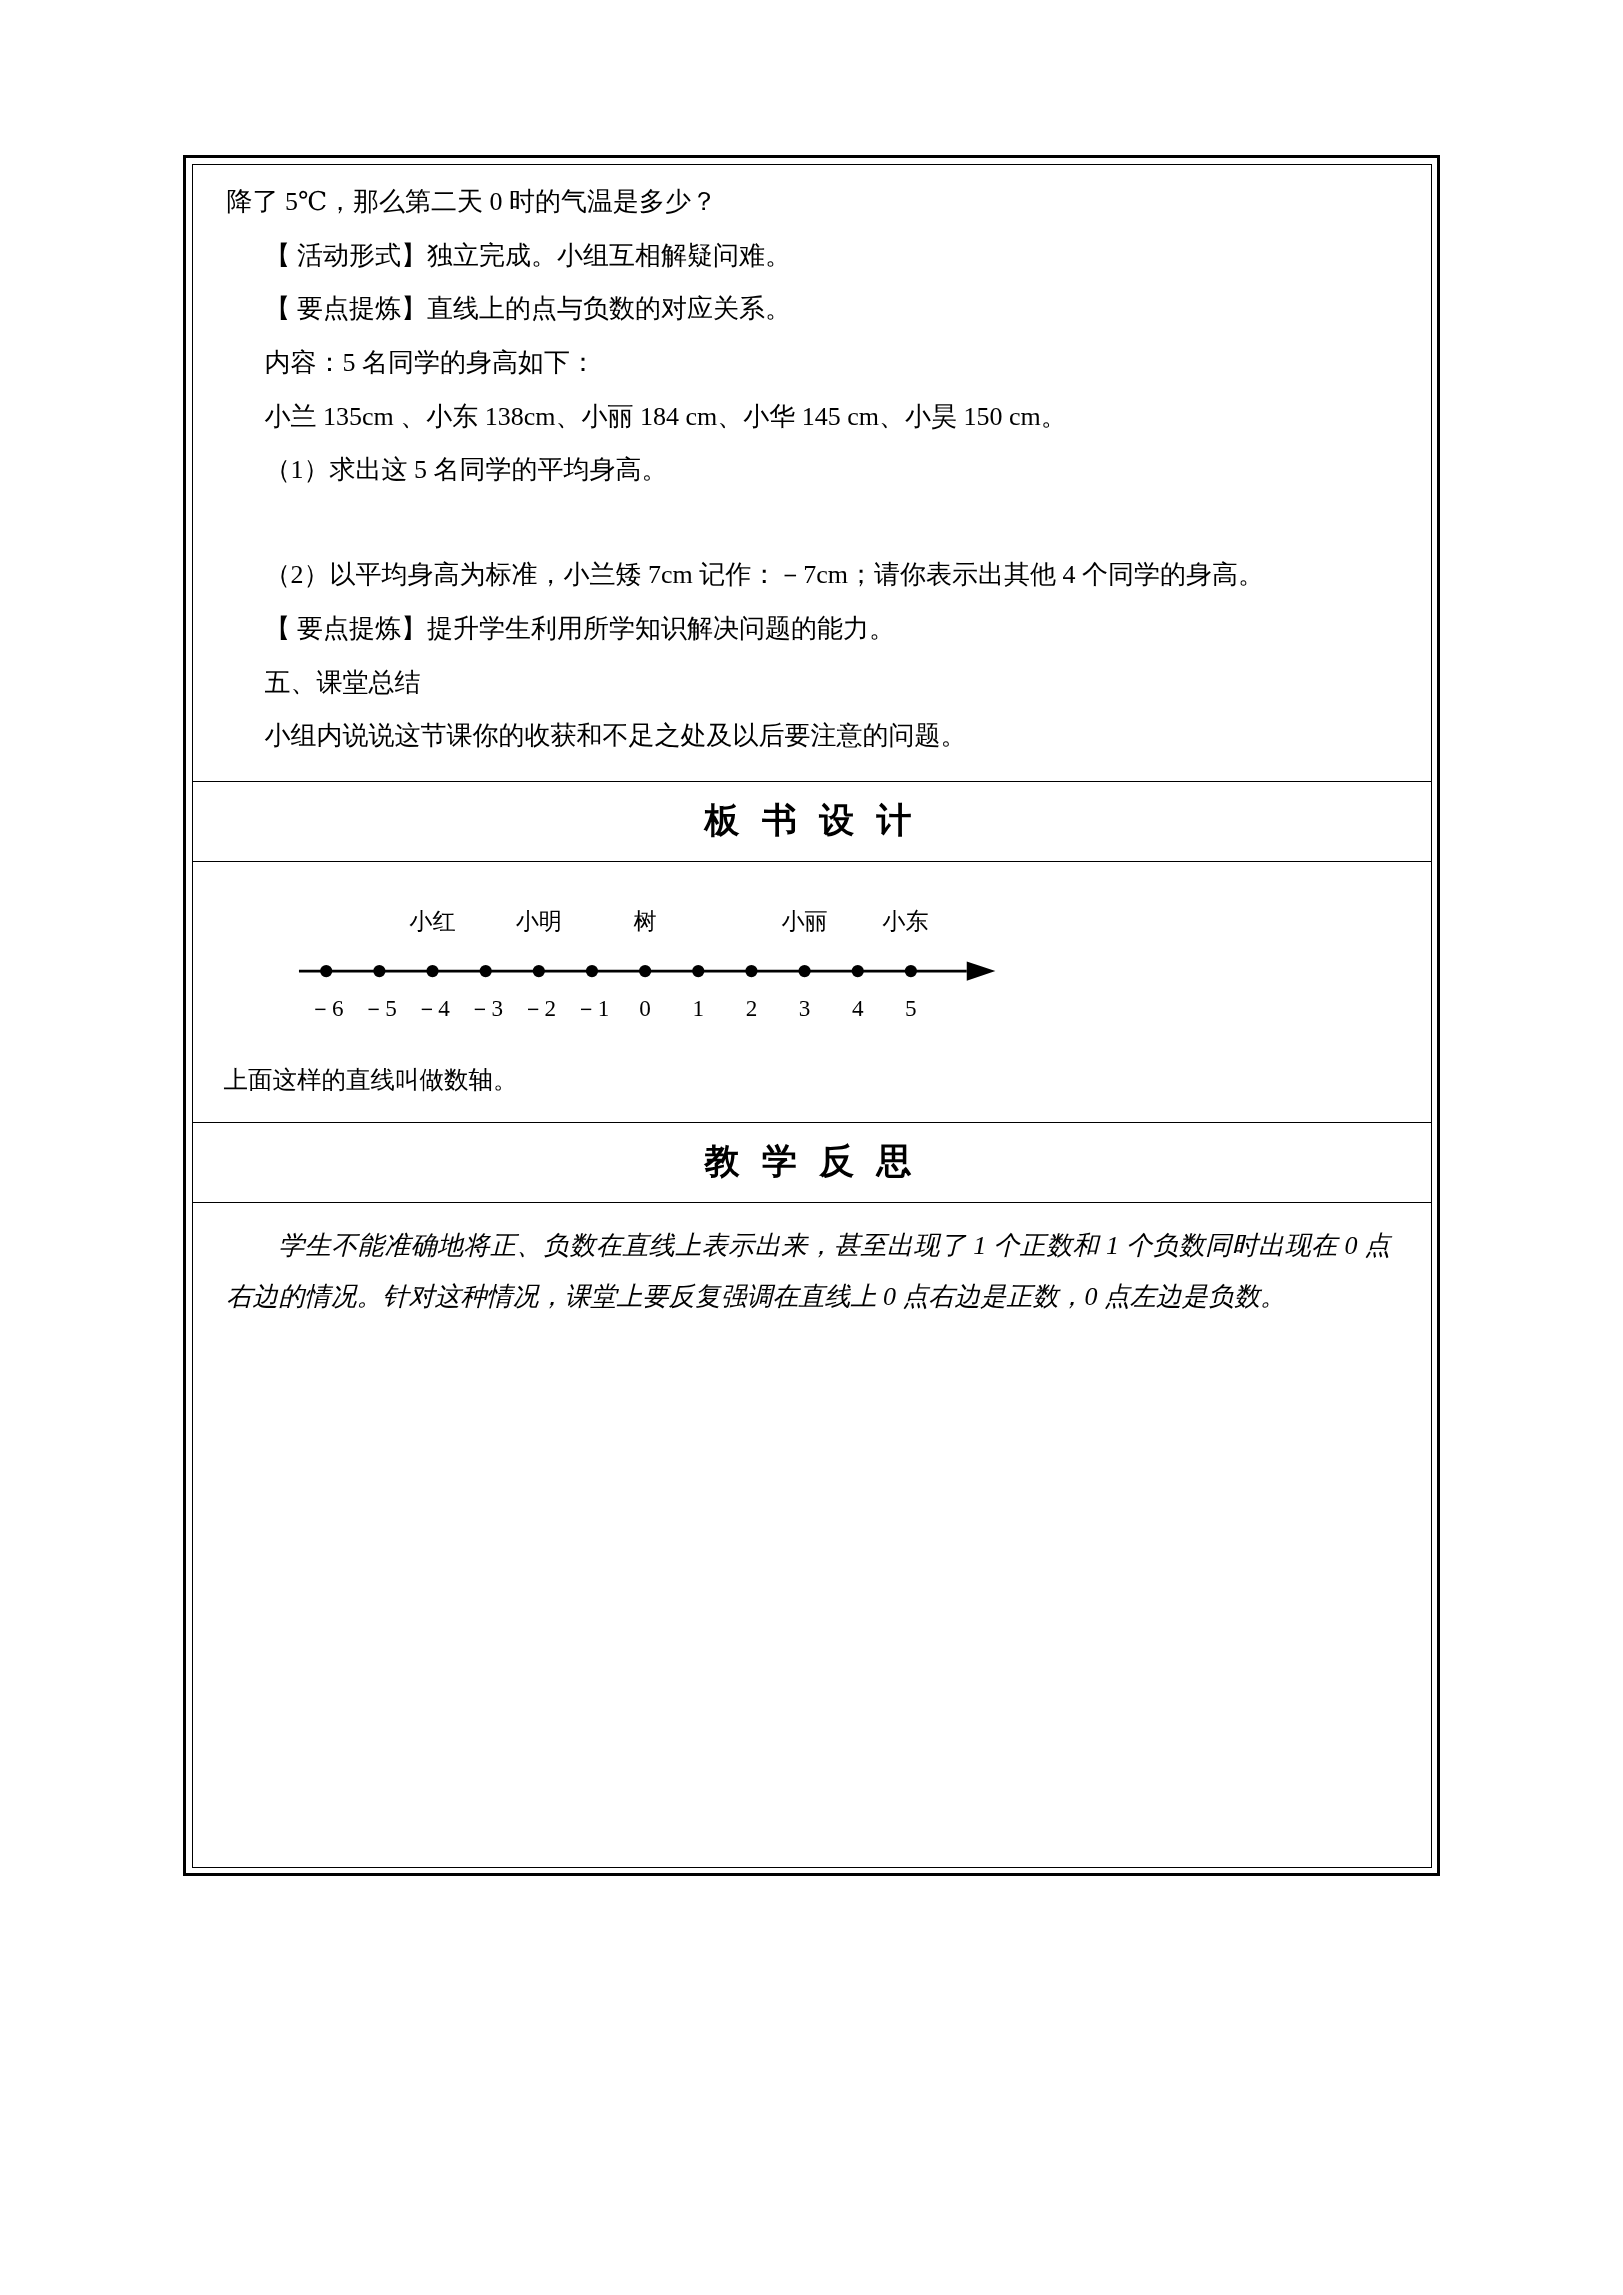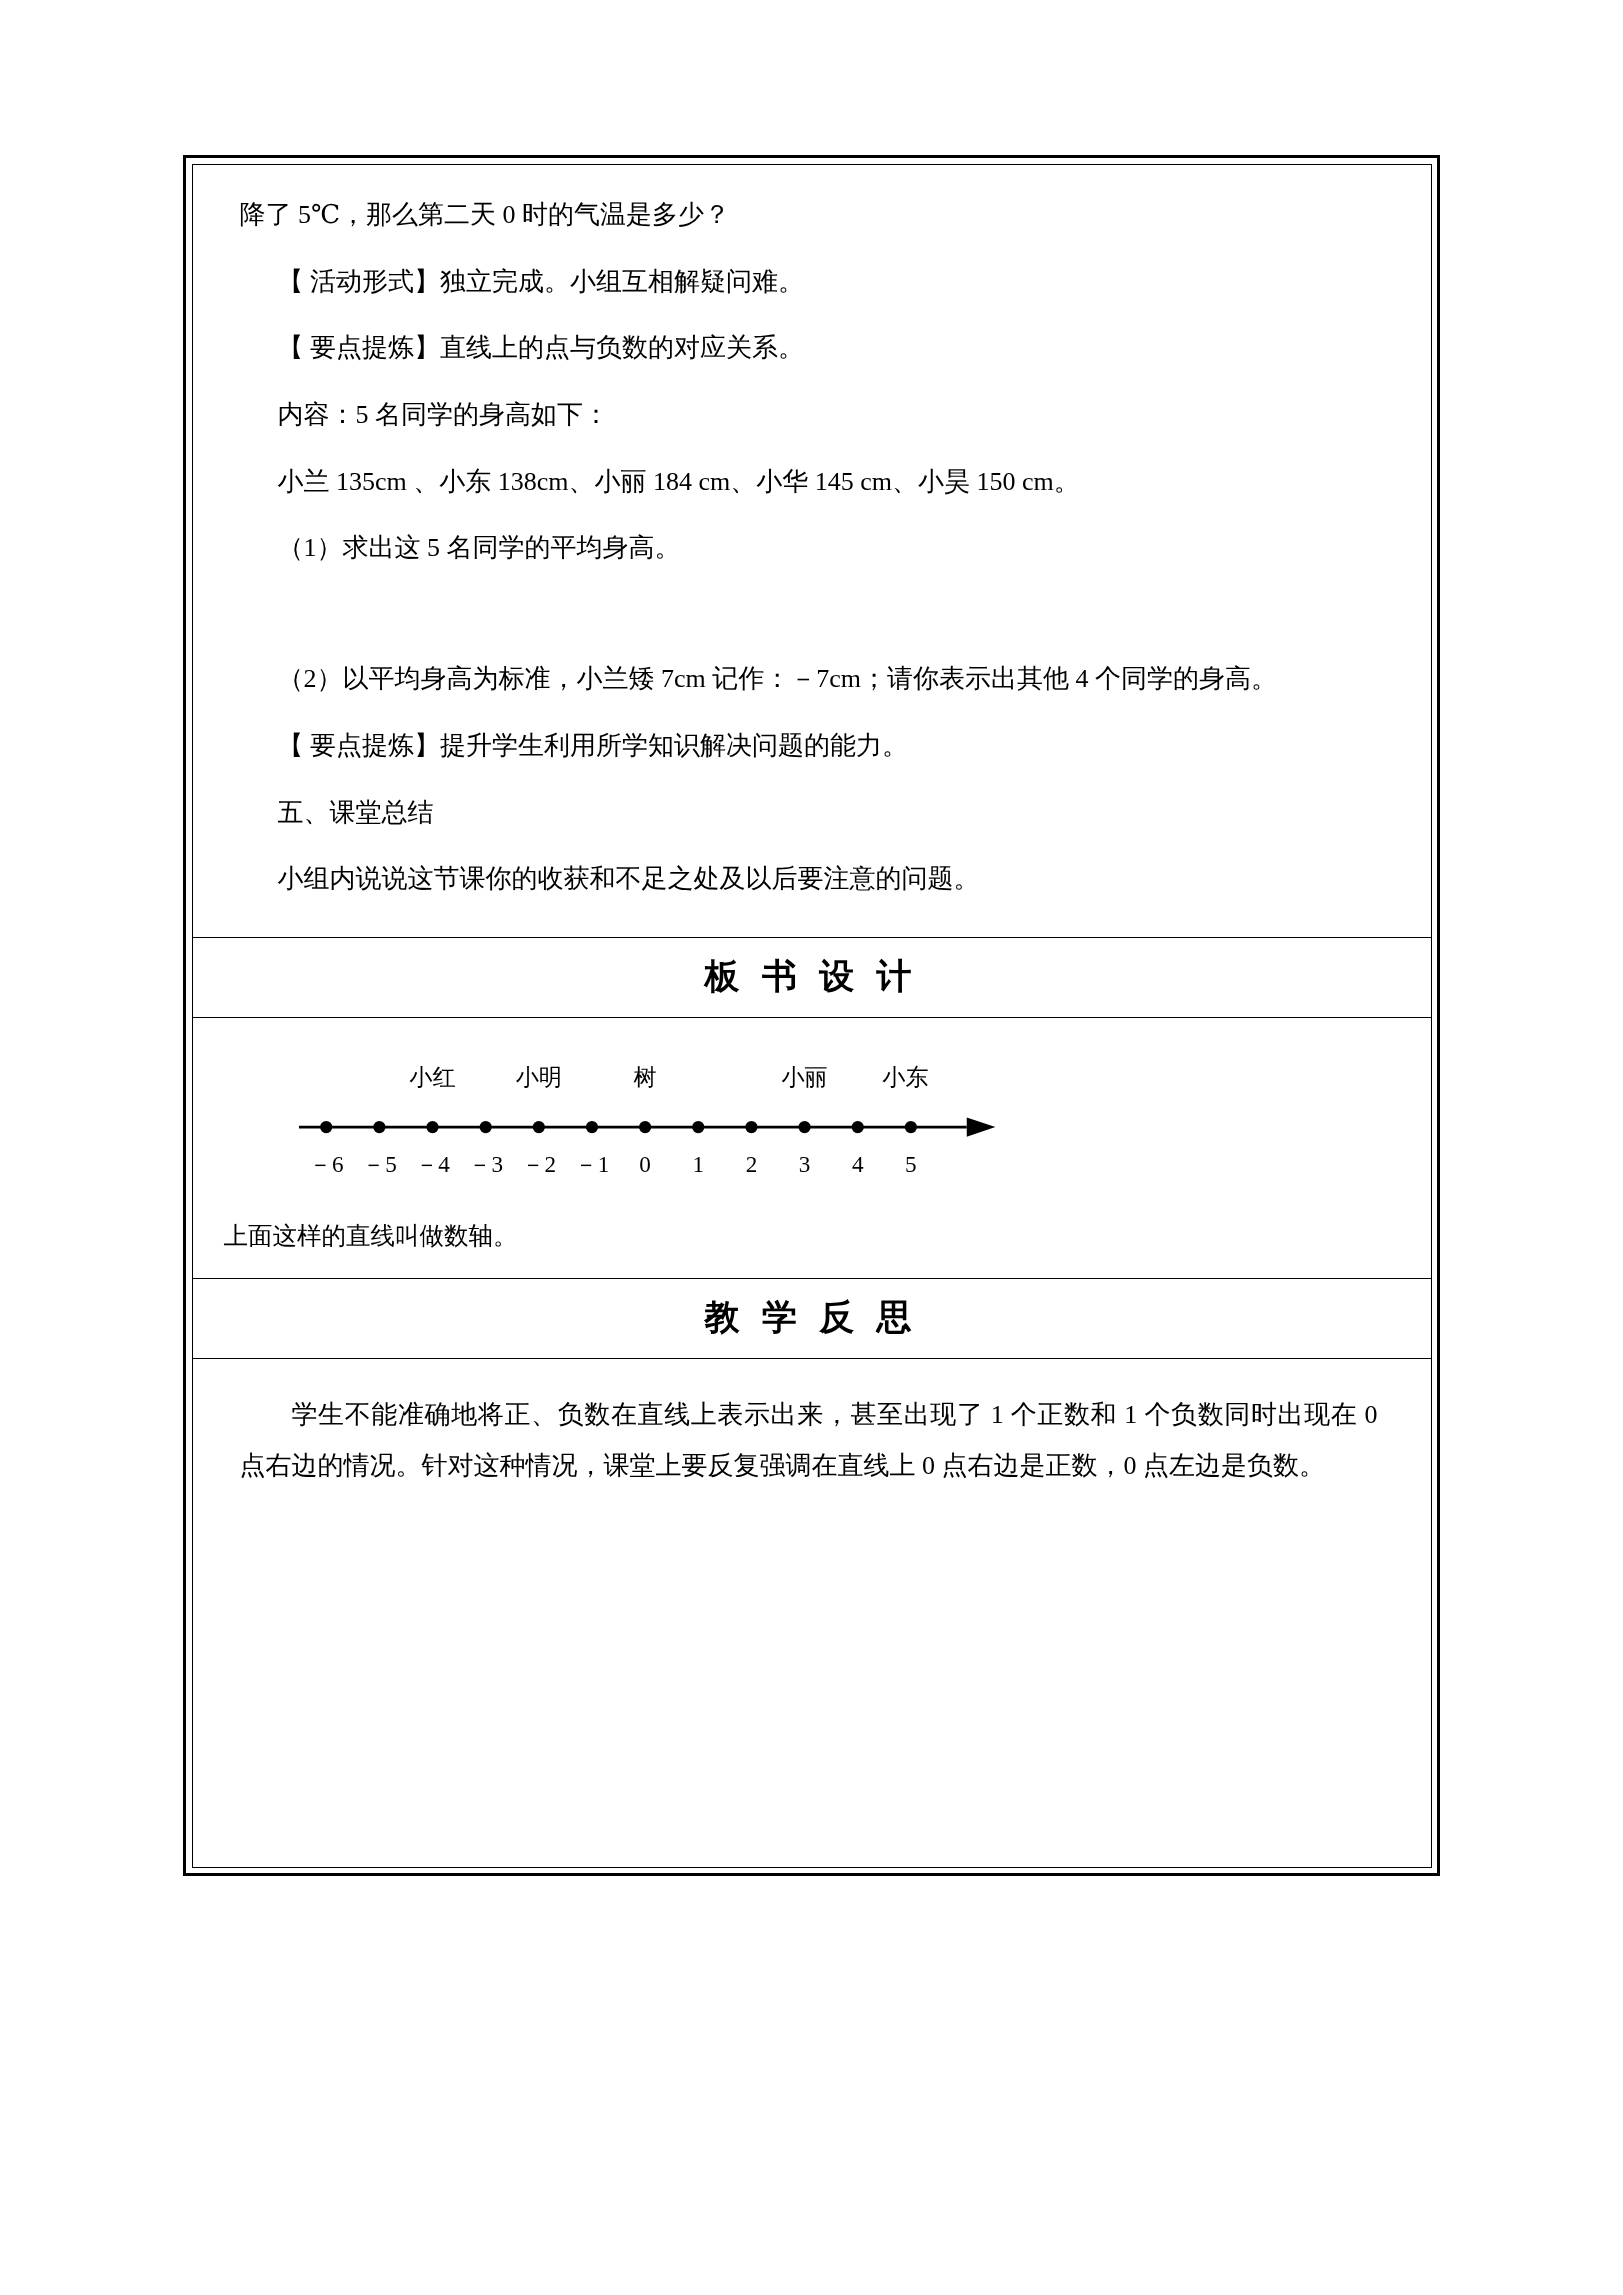--- a/index.html
+++ b/index.html
@@ -46,29 +46,29 @@
     position: absolute;
     left: 0; top: 0;
     width: 100%;
     box-sizing: border-box;
   }
   .row {
     box-sizing: border-box;
     border-bottom: 1.4px solid #000;
     padding: 0;
   }
-  .row.last { border-bottom: none; }
+  .row.last { border-bottom: none; font-style: italic; }
 
   .cell-body {
     padding: 9.5px 34px 16.4px 31px;
     font-size: 26px;
     line-height: 1.95;
   }
   .p {
-    margin: 16px;
+    margin: 3px;
     text-align: justify;
   }
   .indent1 { text-indent: 0; padding-left: 38px; }
   .indent2 { text-indent: 0; padding-left: 38px; }
   .noindent { text-indent: 0; }
 
   .section-head {
     text-align: center;
     font-size: 35px;
     font-weight: bold;

